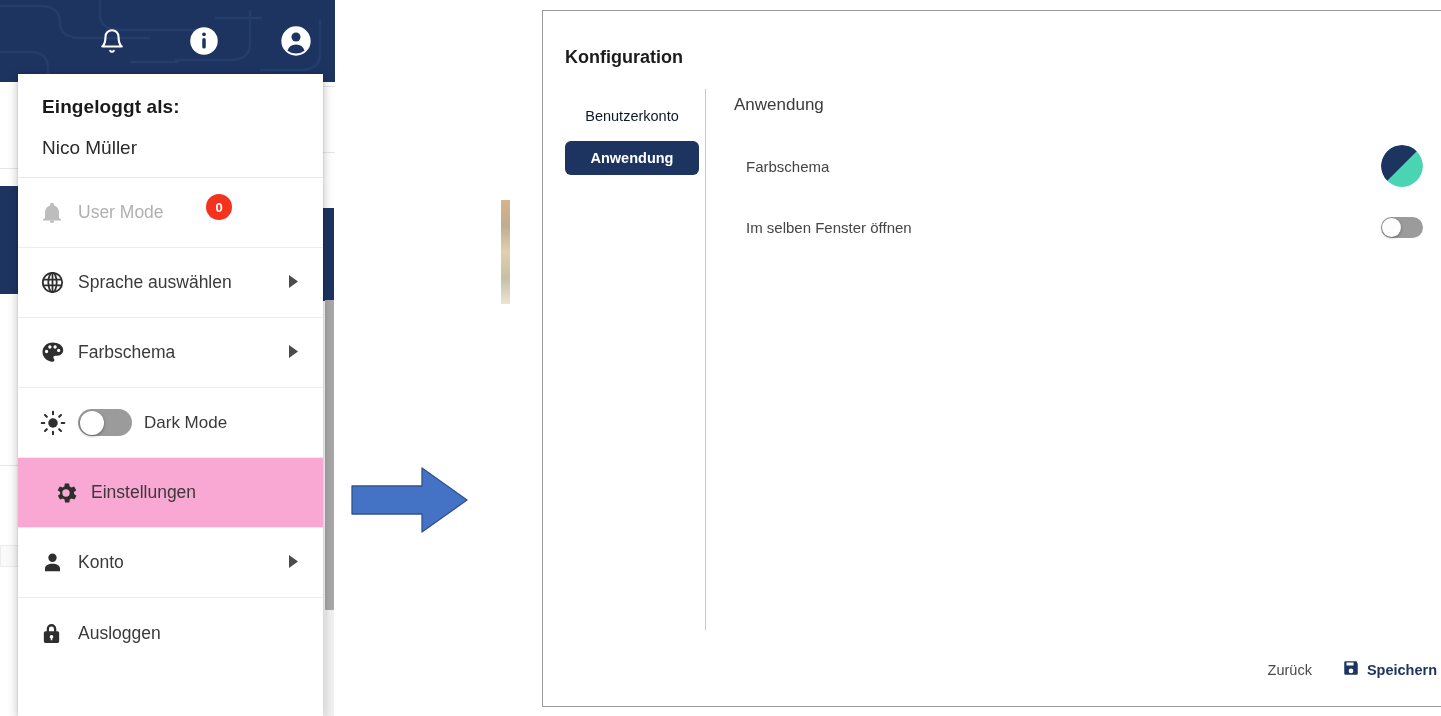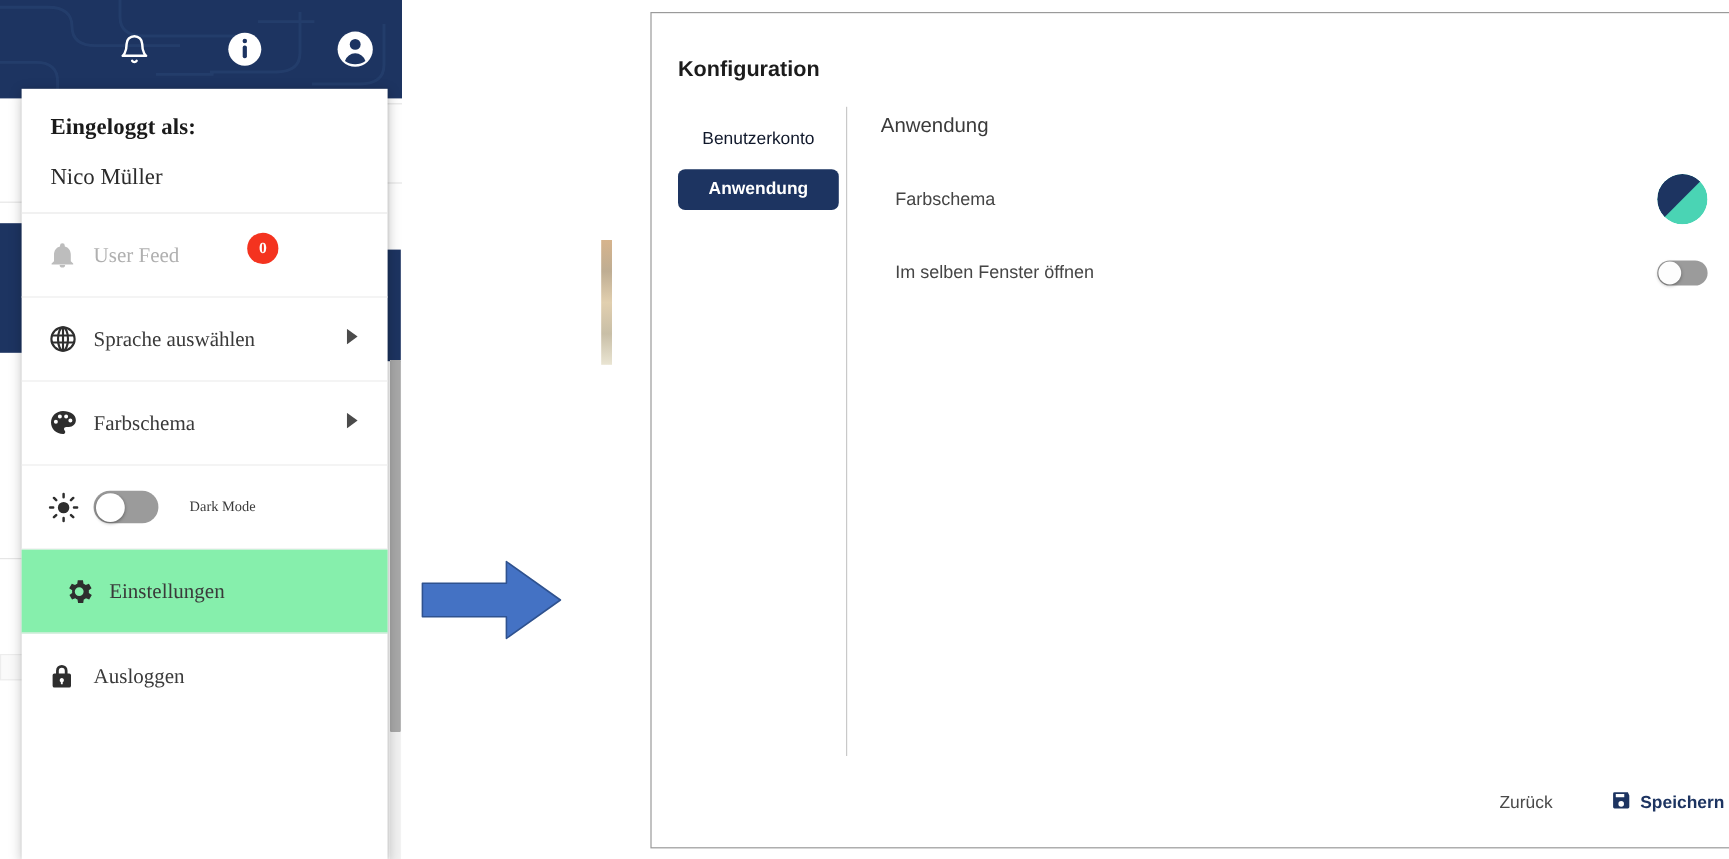--- a/index.html
+++ b/index.html
@@ -39,53 +39,52 @@
   .scrollbar-thumb {
     position:absolute; left:325px; top:300px; width:9px; height:310px;
     background:#a8a8a8; border-radius:1px;
   }
 
   
   .menu {
     position:absolute; left:18px; top:74px; width:305px; height:642px;
     background:#ffffff;
     box-shadow: 0 3px 10px rgba(0,0,0,.26), 0 0 2px rgba(0,0,0,.14);
-    font-family: Liberation Serif, serif;
   }
   .menu-head { padding:22px 24px 18px 24px; border-bottom:1px solid #e8e8e8; }
   .menu-head .l1 { font-size:19px; font-weight:bold; color:#1a1a1a; letter-spacing:.1px; }
   .menu-head .l2 { font-size:19px; font-weight:normal; color:#2b2b2b; margin-top:19px; }
 
   .mrow {
     position:relative; display:flex; align-items:center;
     height:70px; padding:0 18px 0 22px; cursor:pointer;
     border-bottom:1px solid #ededed;
   }
   .mrow.no-border { border-bottom:none; }
-  .mrow.active { background:#86efac;padding-left:35px; }
+  .mrow.active { background:#f9a8d4;padding-left:35px; }
   .mrow.disabled { cursor:default; }
   .mrow .mi { width:38px; flex:0 0 38px; display:flex; align-items:center; justify-content:flex-start; }
   .mrow .mlabel { font-size:17.5px; color:#3a3a3a; white-space:nowrap; }
   .mrow.disabled .mlabel { color:#b0b0b0; }
   .mrow .caret { position:absolute; right:24px; top:50%; transform:translateY(-50%); }
 
   .badge {
     position:absolute; left:188px; top:16px;
     width:26px; height:26px; border-radius:50%;
     background:#f4331f; color:#fff; font-size:13px; font-weight:bold;
     display:flex; align-items:center; justify-content:center;
   }
 
   .tgl { width:54px; height:27px; border-radius:14px; position:relative; flex:0 0 54px; }
   .tgl.off { background:#9b9b9b; }
   .tgl .knob {
     position:absolute; top:1.5px; left:1.5px; width:24px; height:24px; border-radius:50%;
     background:#fff; box-shadow:0 1px 3px rgba(0,0,0,.4);
   }
-  .dm-label { font-size:12px; color:#3a3a3a; margin-left:26px; }
+  .dm-label { font-size:17px; color:#3a3a3a; margin-left:12px; }
 
   
   .arrow-wrap { position:absolute; left:350px; top:464px; width:120px; height:72px; }
 
   
   .dialog {
     position:absolute; left:512px; top:10px; width:918px; height:697px;
     background:#ffffff; border:1px solid #9a9a9a;margin-left:30px;
   }
   .dlg-title {
@@ -120,21 +119,21 @@
     cursor:pointer; overflow:hidden; position:relative;
   }
   .tgl2 { width:42px; height:21px; border-radius:11px; position:relative; background:#9b9b9b; cursor:pointer; }
   .tgl2 .knob2 {
     position:absolute; top:1px; left:1px; width:19px; height:19px; border-radius:50%;
     background:#fdfdfd; box-shadow:0 1px 3px rgba(0,0,0,.35);
   }
 
   .dlg-footer {
     position:absolute; right:22px; bottom:26px;
-    display:flex; align-items:center; gap:48px;
+    display:flex; align-items:center; gap:30px;
   }
   .btn-back {
     font-size:14.5px; color:#4a4a4a; background:none; border:none; cursor:pointer;
     font-family:"Liberation Sans", sans-serif;
   }
   .btn-save {
     display:flex; align-items:center; gap:7px;
     font-size:14.5px; color:#1d3461; font-weight:bold;
     background:none; border:none; cursor:pointer;
     font-family:"Liberation Sans", sans-serif;
@@ -202,21 +201,21 @@
         <div class="l1">Eingeloggt als:</div>
         <div class="l2">Nico Müller</div>
       </div>
 
       <div class="mrow disabled">
         <span class="mi">
           <svg width="24" height="26" viewBox="0 0 24 24" fill="#bdbdbd">
             <path d="M12 22a2.3 2.3 0 0 0 2.3-2.2H9.7A2.3 2.3 0 0 0 12 22zm7-5.3v-5.4c0-3.4-1.8-6.2-5-6.9v-.7a2 2 0 1 0-4 0v.7c-3.2.7-5 3.5-5 6.9v5.4L3 18.6v.9h18v-.9z"></path>
           </svg>
         </span>
-        <span class="mlabel">User Feed</span>
+        <span class="mlabel">User Mode</span>
         <span class="badge">0</span>
       </div>
 
       <div class="mrow">
         <span class="mi">
           <svg width="25" height="25" viewBox="0 0 24 24" fill="none" stroke="#2e2e2e" stroke-width="1.7">
             <circle cx="12" cy="12" r="9.3"></circle>
             <ellipse cx="12" cy="12" rx="4" ry="9.3"></ellipse>
             <path d="M2.9 9.2h18.2M2.9 14.8h18.2M12 2.7v18.6"></path>
           </svg>
@@ -260,20 +259,34 @@
 
       <div class="mrow active">
         <span class="mi">
           <svg width="26" height="26" viewBox="0 0 24 24" fill="#2e2e2e">
             <path d="M19.4 13a7.5 7.5 0 0 0 0-2l2.1-1.6-2-3.5-2.5 1a7.6 7.6 0 0 0-1.7-1l-.4-2.6h-4l-.4 2.6c-.6.2-1.2.6-1.7 1l-2.5-1-2 3.5L6.6 11a7.5 7.5 0 0 0 0 2l-2.1 1.6 2 3.5 2.5-1c.5.4 1.1.8 1.7 1l.4 2.6h4l.4-2.6c.6-.2 1.2-.6 1.7-1l2.5 1 2-3.5zM12 15.4a3.4 3.4 0 1 1 0-6.8 3.4 3.4 0 0 1 0 6.8z"></path>
           </svg>
         </span>
         <span class="mlabel">Einstellungen</span>
       </div>
 
+      <div class="mrow">
+        <span class="mi">
+          <svg width="25" height="25" viewBox="0 0 24 24" fill="#2e2e2e">
+            <circle cx="12" cy="7.4" r="4"></circle>
+            <path d="M12 13.2c-4 0-7.2 2-7.2 4.5v2.6h14.4v-2.6c0-2.5-3.2-4.5-7.2-4.5z"></path>
+          </svg>
+        </span>
+        <span class="mlabel">Konto</span>
+        <span class="caret">
+          <svg width="10" height="13" viewBox="0 0 10 13">
+              <path d="M0 0 L9 6.5 L0 13 Z" fill="#4b4b4b"></path>
+            </svg>
+        </span>
+      </div>
 
       <div class="mrow no-border">
         <span class="mi">
           <svg width="23" height="25" viewBox="0 0 24 24" fill="#2e2e2e">
             <path d="M7 9.6V7.2a5 5 0 0 1 10 0v2.4h1.4a1.6 1.6 0 0 1 1.6 1.6v9a1.6 1.6 0 0 1-1.6 1.6H5.6A1.6 1.6 0 0 1 4 20.2v-9a1.6 1.6 0 0 1 1.6-1.6zm2.4 0h5.2V7.2a2.6 2.6 0 0 0-5.2 0zM12 13.6a1.9 1.9 0 0 0-.8 3.6V19h1.6v-1.8a1.9 1.9 0 0 0-.8-3.6z" fill-rule="evenodd"></path>
           </svg>
         </span>
         <span class="mlabel">Ausloggen</span>
       </div>
 

